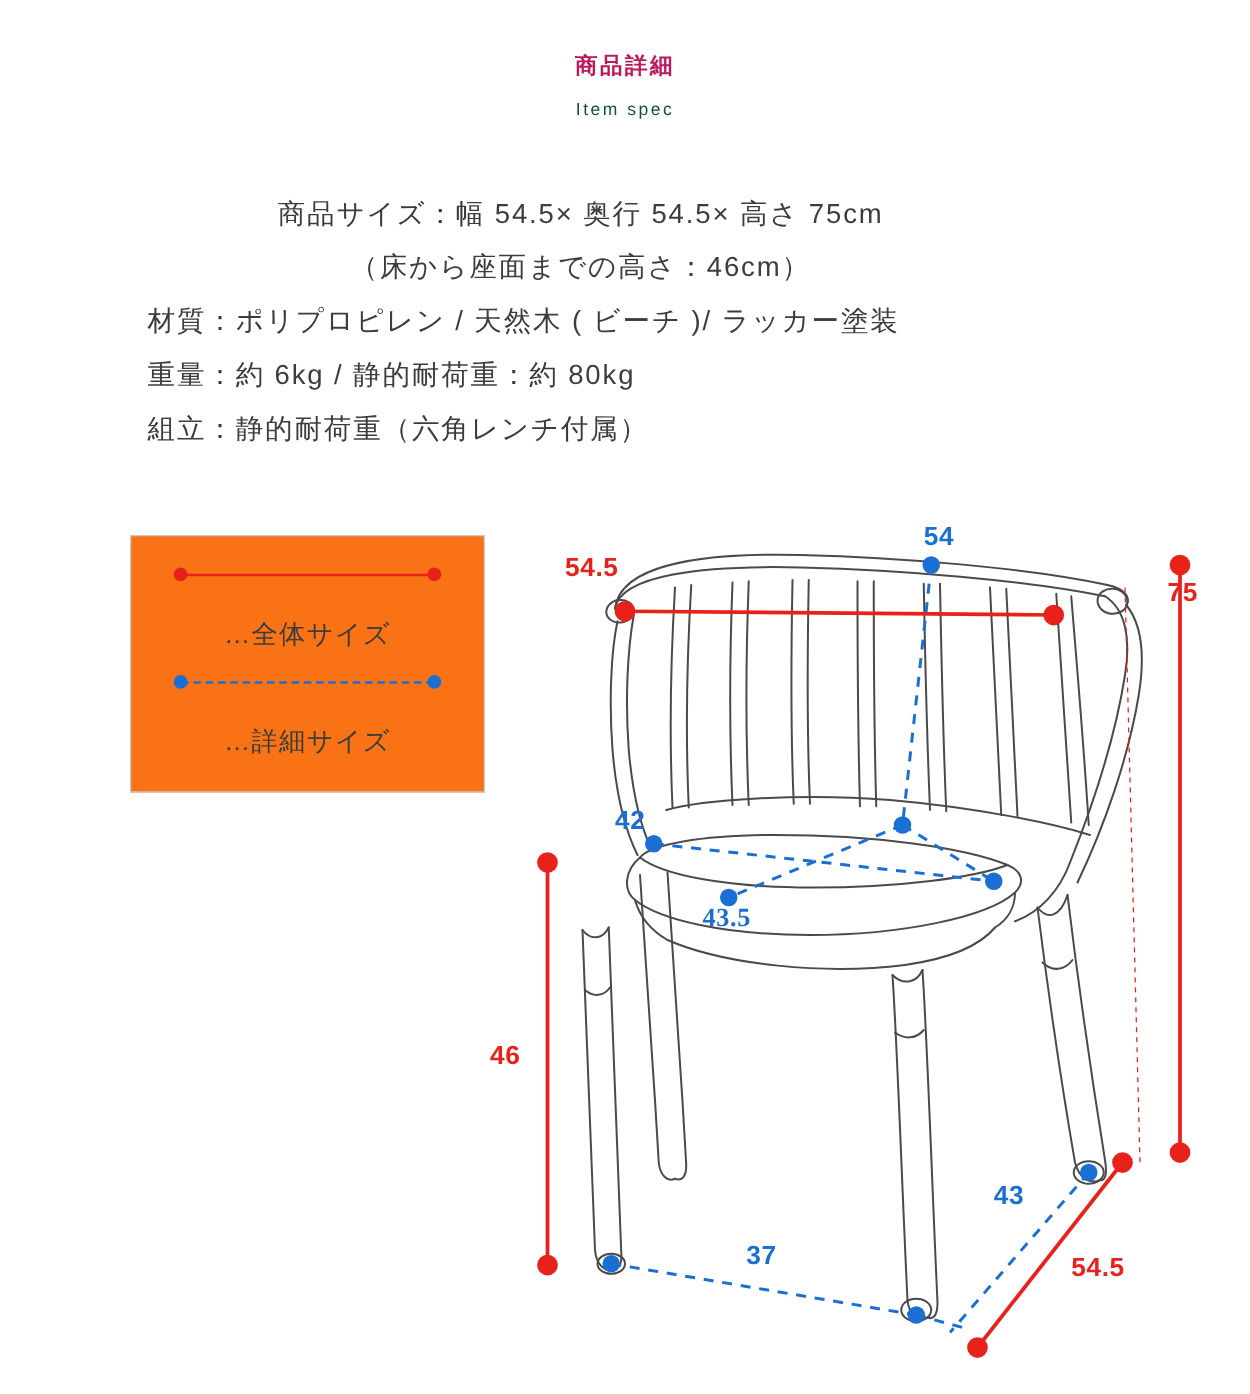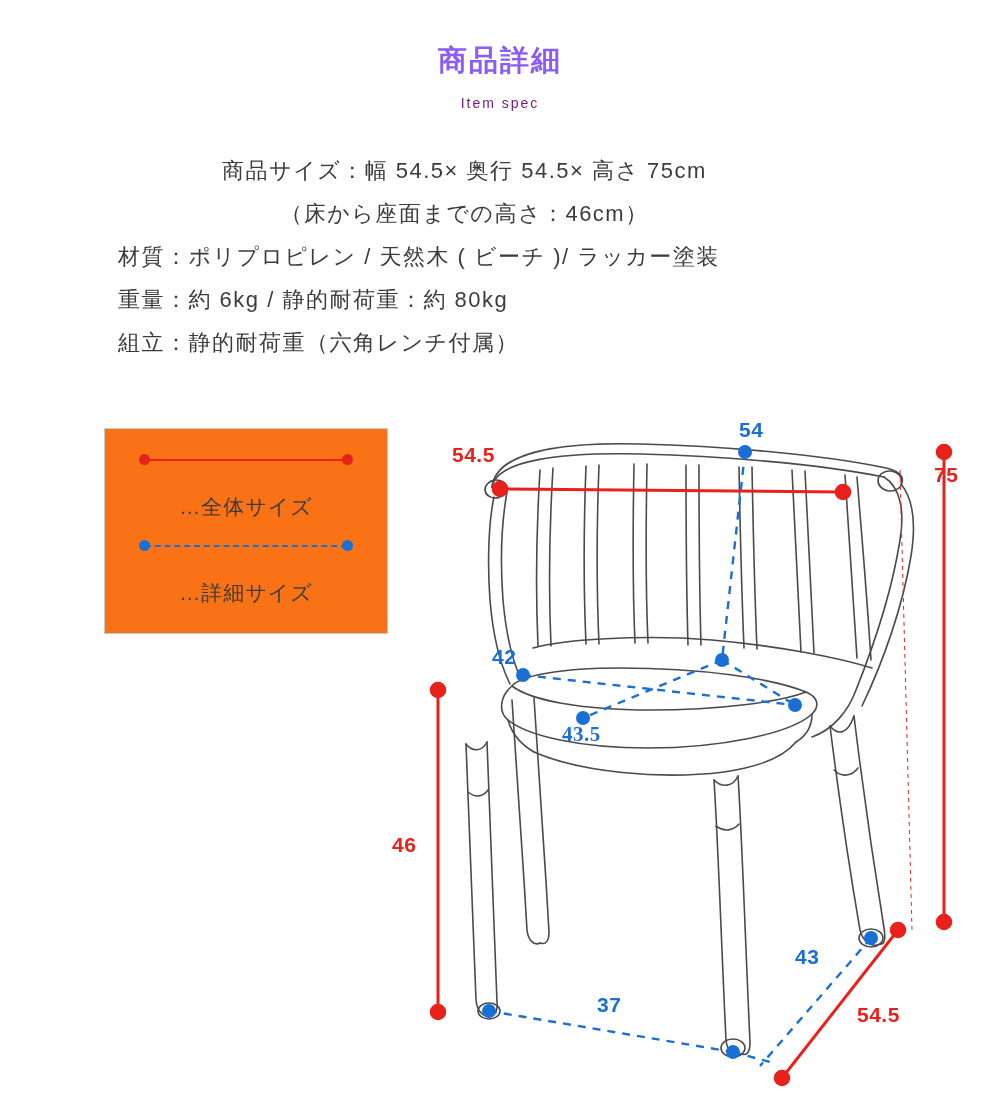--- a/index.html
+++ b/index.html
@@ -18,32 +18,32 @@
 
   
   .header {
     position: absolute;
     top: 40px;
     left: 0;
     width: 1000px;
     text-align: center;
   }
   .title {
-    font-size: 29px;
+    font-size: 18px;
     font-weight: bold;
     letter-spacing: 2px;
-    color: #8b5cf6;
+    color: #be185d;
     margin: 0;
     line-height: 1.4;
     text-align: center;
   }
   .subtitle {
     font-size: 14px;
     letter-spacing: 2px;
-    color: #701a75;
+    color: #14532d;
     margin-top: 14px;
   }
 
   
   .spec {
     position: absolute;
     top: 150px;
     left: 0;
     width: 929px;
   }

